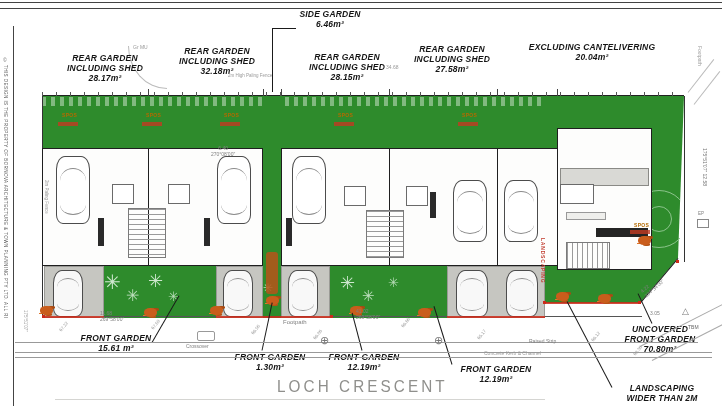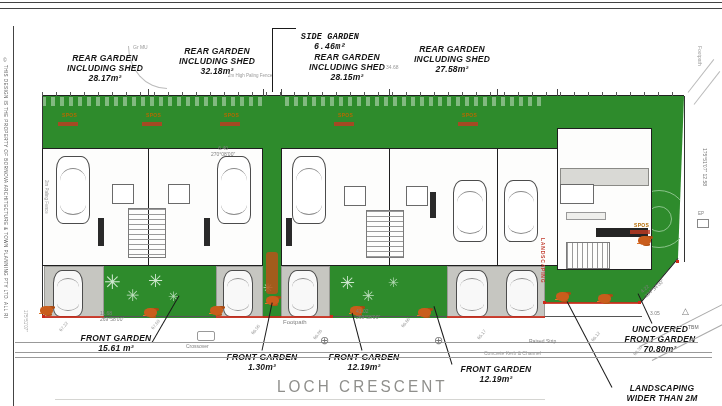--- a/index.html
+++ b/index.html
@@ -155,45 +155,47 @@
   <div class="ann" style="left:105px;top:53px;transform:translateX(-50%);">
     <div>REAR GARDEN</div>
     <div>INCLUDING SHED</div>
     <div>28.17m²</div>
   </div>
   <div class="ann" style="left:217px;top:46px;transform:translateX(-50%);">
     <div>REAR GARDEN</div>
     <div>INCLUDING SHED</div>
     <div>32.18m²</div>
   </div>
-  <div class="ann" style="left:330px;top:32px;transform:translateX(-50%);font-family:Liberation Mono, monospace;">
+  <div class="ann" style="left:330px;top:9px;transform:translateX(-50%);">
     <div>SIDE GARDEN</div>
     <div>6.46m²</div>
   </div>
   <div class="ann" style="left:347px;top:52px;transform:translateX(-50%);">
     <div>REAR GARDEN</div>
     <div>INCLUDING SHED</div>
     <div>28.15m²</div>
   </div>
   <div class="ann" style="left:452px;top:44px;transform:translateX(-50%);">
     <div>REAR GARDEN</div>
     <div>INCLUDING SHED</div>
     <div>27.58m²</div>
   </div>
   <div class="ann" style="left:592px;top:42px;transform:translateX(-50%);">
+    <div>EXCLUDING CANTELIVERING</div>
+    <div>20.04m²</div>
   </div>
 
   <div class="abs bline" style="left:272px;top:28px;width:24px;height:1px;background:#1a1a1a;"></div>
   <div class="abs bline" style="left:272px;top:28px;width:1px;height:64px;background:#1a1a1a;"></div>
 
   <div class="ann" style="left:116px;top:333px;transform:translateX(-50%);">
     <div>FRONT GARDEN</div>
     <div>15.61 m²</div>
   </div>
-  <div class="ann" style="left:262px;top:352px;transform:translateX(-50%);">
+  <div class="ann" style="left:270px;top:352px;transform:translateX(-50%);">
     <div>FRONT GARDEN</div>
     <div>1.30m²</div>
   </div>
   <div class="ann" style="left:364px;top:352px;transform:translateX(-50%);">
     <div>FRONT GARDEN</div>
     <div>12.19m²</div>
   </div>
   <div class="ann" style="left:496px;top:364px;transform:translateX(-50%);">
     <div>FRONT GARDEN</div>
     <div>12.19m²</div>

